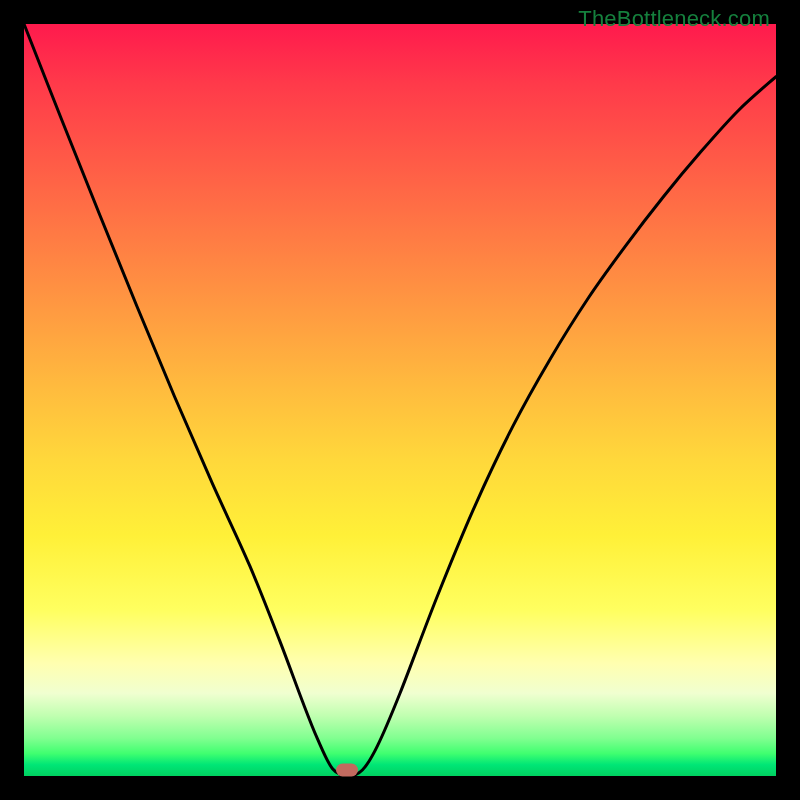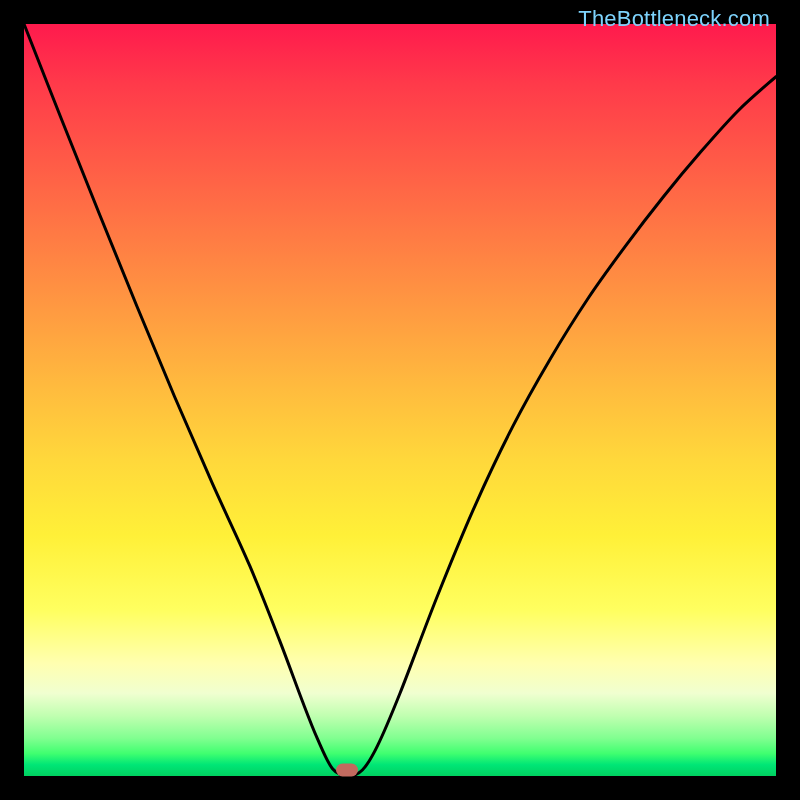--- a/index.html
+++ b/index.html
@@ -41,21 +41,21 @@
       #80ff90 95%,
       #40ff70 97%,
       #00e676 98.5%,
       #00d060 100%
     );
   }
   .watermark {
     position: absolute;
     top: 6px;
     right: 30px;
-    color: #7dd3fc;
+    color: #15803d;
     font-size: 22px;
     font-weight: 500;
     letter-spacing: 0.2px;
     z-index: 5;
     user-select: none;
   }
   svg.curve {
     position: absolute;
     left: 0;
     top: 0;

